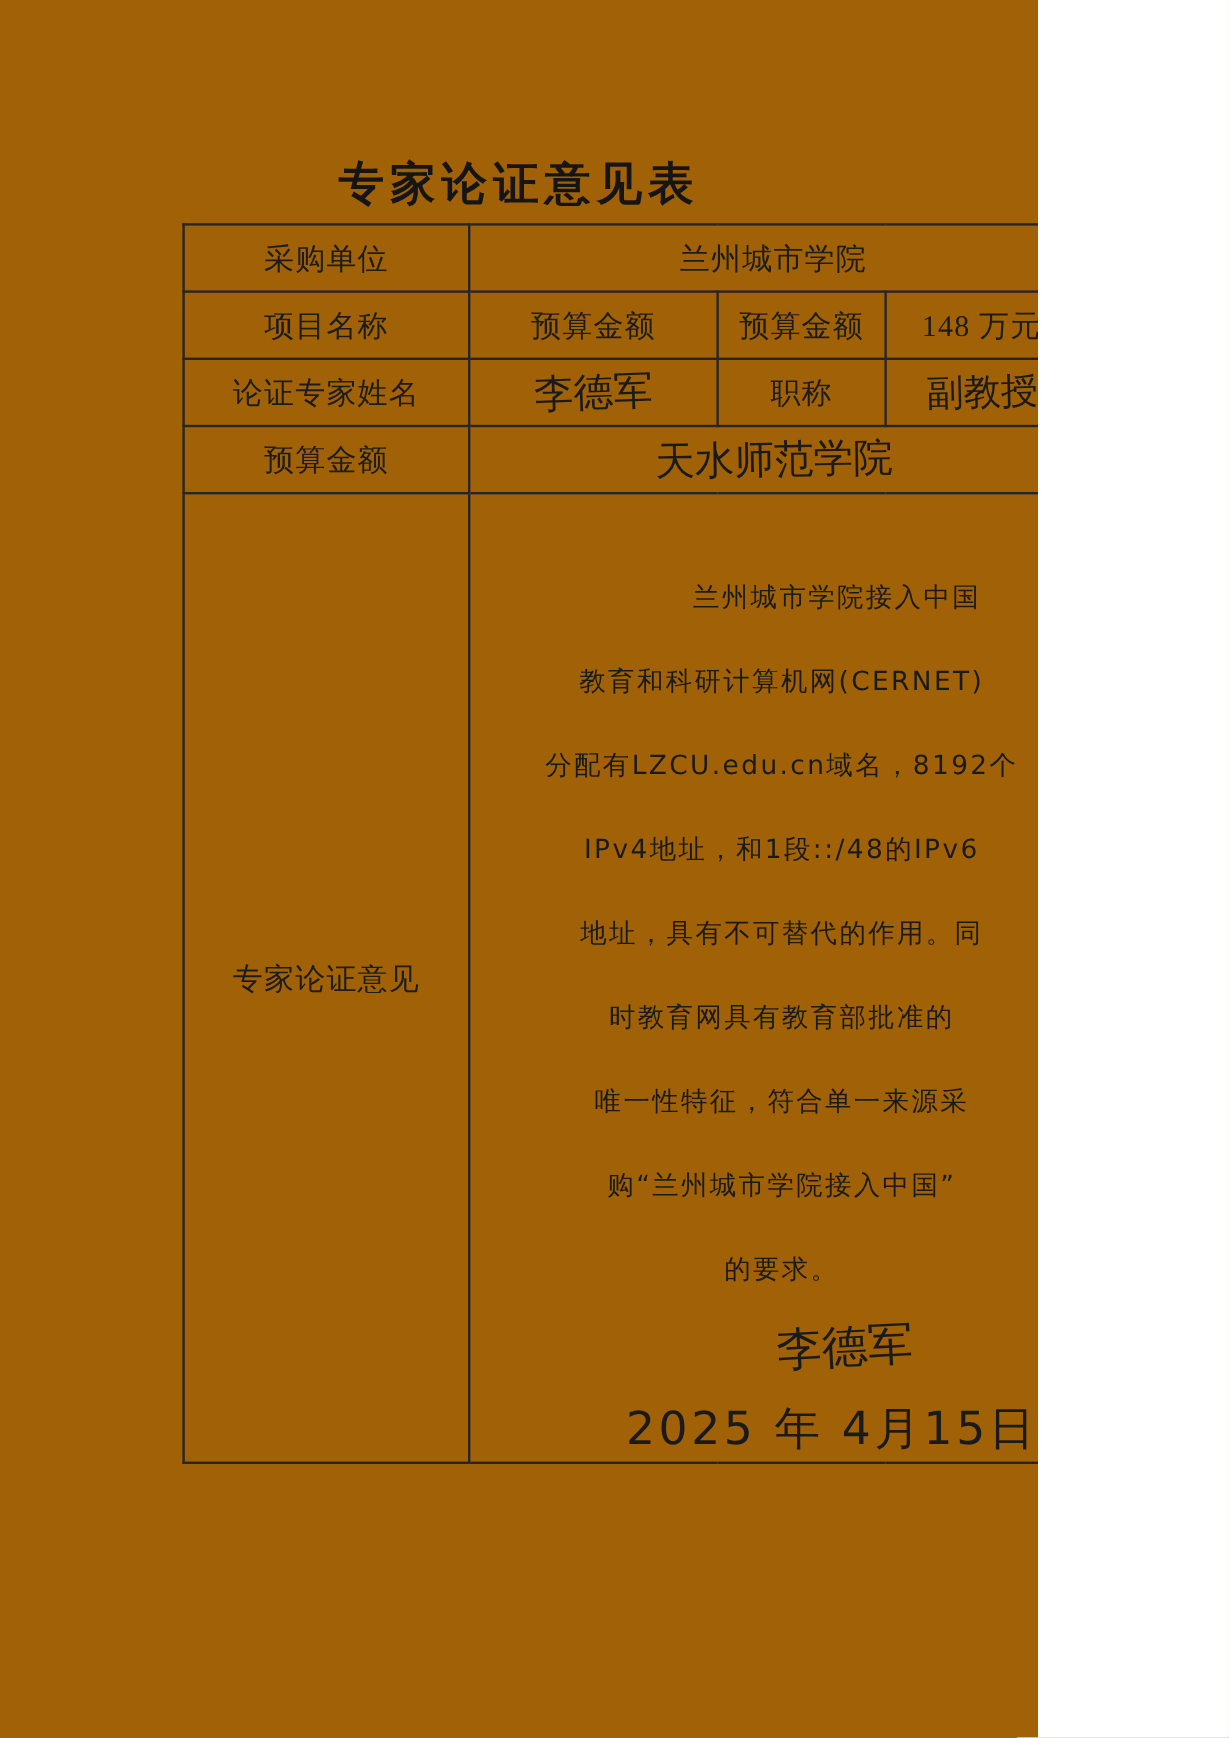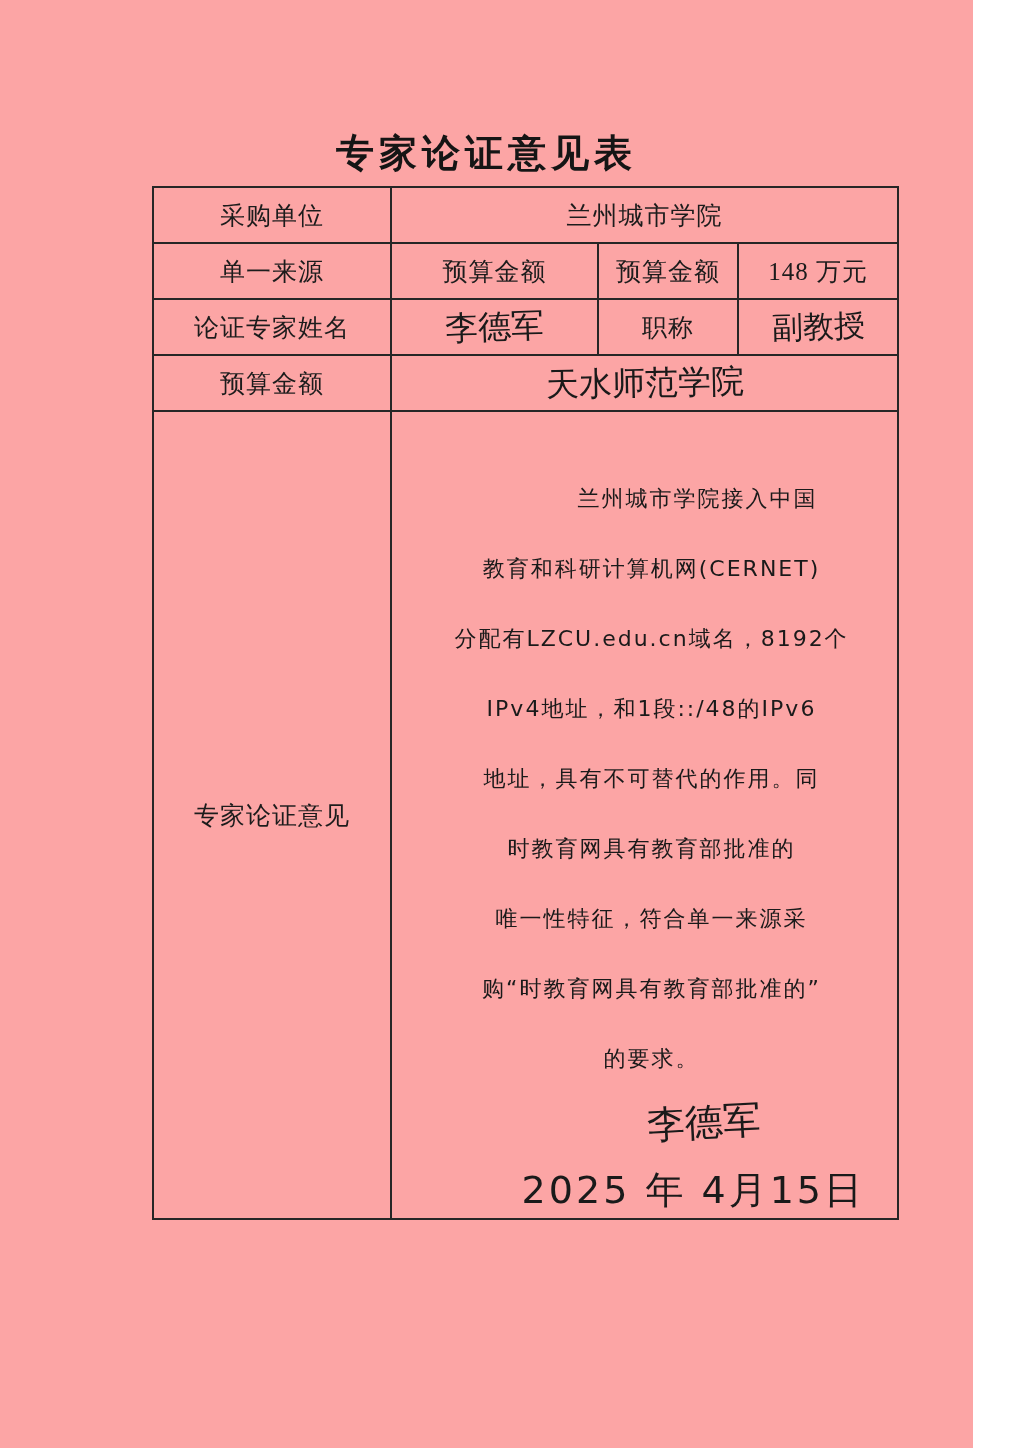--- a/index.html
+++ b/index.html
@@ -1,21 +1,21 @@
 <!DOCTYPE html>
 <html><head>
 <meta charset="utf-8">
 <style>
   * { box-sizing: border-box; }
   html, body { margin: 0; padding: 0; background: #ffffff; }
   .sheet {
     position: relative;
-    width: 973px;
+    width: 865px;
     height: 1448px;
-    background: #fca5a5;
+    background: #a16207;
     font-family: "Liberation Serif", serif;
     color: #1c1c1c;
     overflow: hidden;
   }
   .doc-title {
     position: absolute;
     top: 128px;
     left: 0;
     width: 100%;
     margin: 0;
@@ -98,21 +98,21 @@
     </colgroup>
 
     <tbody>
 
     <tr class="r">
       <td class="label-cell">采购单位</td>
       <td colspan="3" class="print-value">兰州城市学院</td>
     </tr>
 
     <tr class="r">
-      <td class="label-cell">单一来源</td>
+      <td class="label-cell">项目名称</td>
       <td class="print-value">预算金额</td>
       <td class="label-cell">预算金额</td>
       <td class="print-value">148 万元</td>
     </tr>
 
 
     <tr class="r">
       <td class="label-cell">论证专家姓名</td>
       <td><span class="hand hand-name" style="display:inline-block">李德军</span></td>
       <td class="label-cell">职称</td>
@@ -128,21 +128,21 @@
       <td class="label-cell opinion-label-cell">专家论证意见</td>
       <td colspan="3" class="opinion-cell">
         <div class="opinion-body hand">
           <div class="op-line indent">兰州城市学院接入中国</div>
           <div class="op-line">教育和科研计算机网(CERNET)</div>
           <div class="op-line">分配有LZCU.edu.cn域名，8192个</div>
           <div class="op-line">IPv4地址，和1段::/48的IPv6</div>
           <div class="op-line">地址，具有不可替代的作用。同</div>
           <div class="op-line">时教育网具有教育部批准的</div>
           <div class="op-line">唯一性特征，符合单一来源采</div>
-          <div class="op-line">购“时教育网具有教育部批准的”</div>
+          <div class="op-line">购“兰州城市学院接入中国”</div>
           <div class="op-line">的要求。</div>
           <div class="op-sign">李德军</div>
           <div class="op-date">2025 年 4月15日</div>
         </div>
       </td>
     </tr>
   </tbody>
     </table>
 
 </div>

